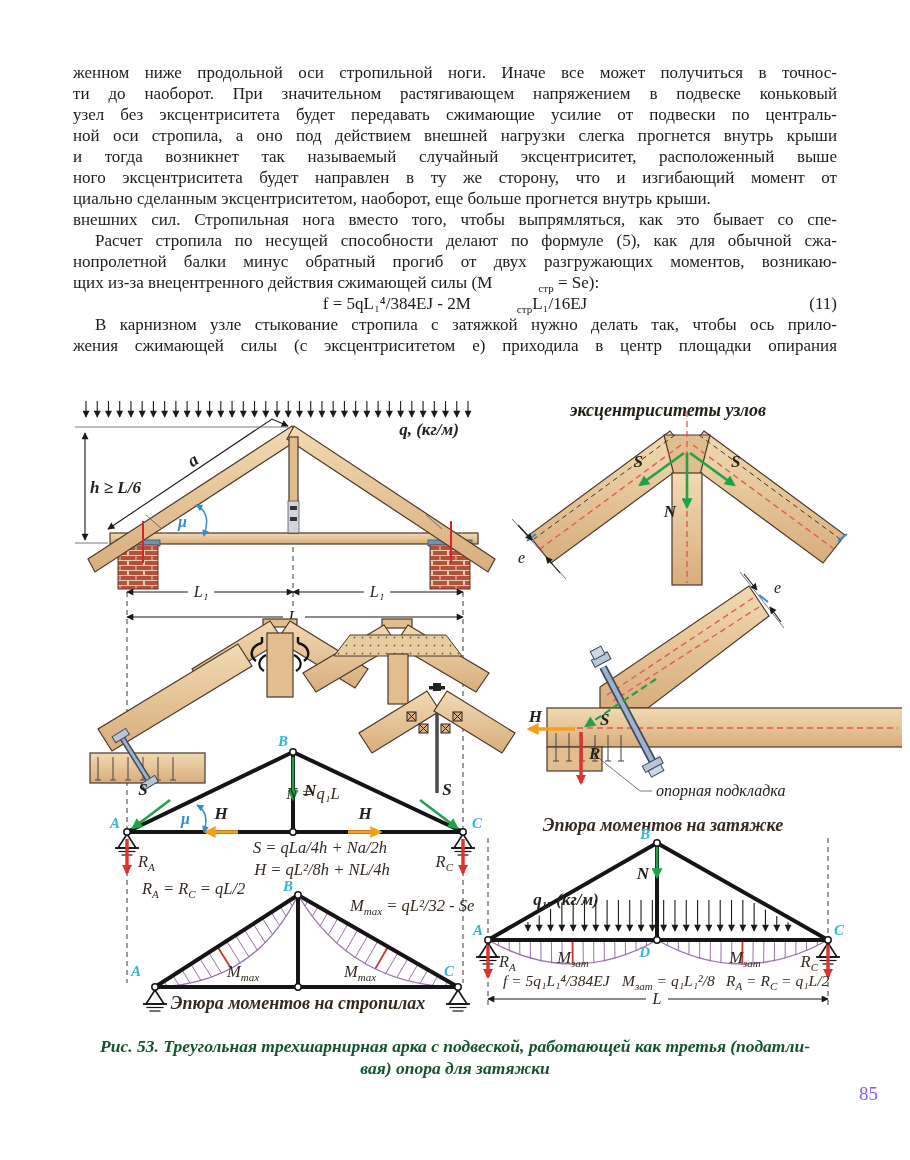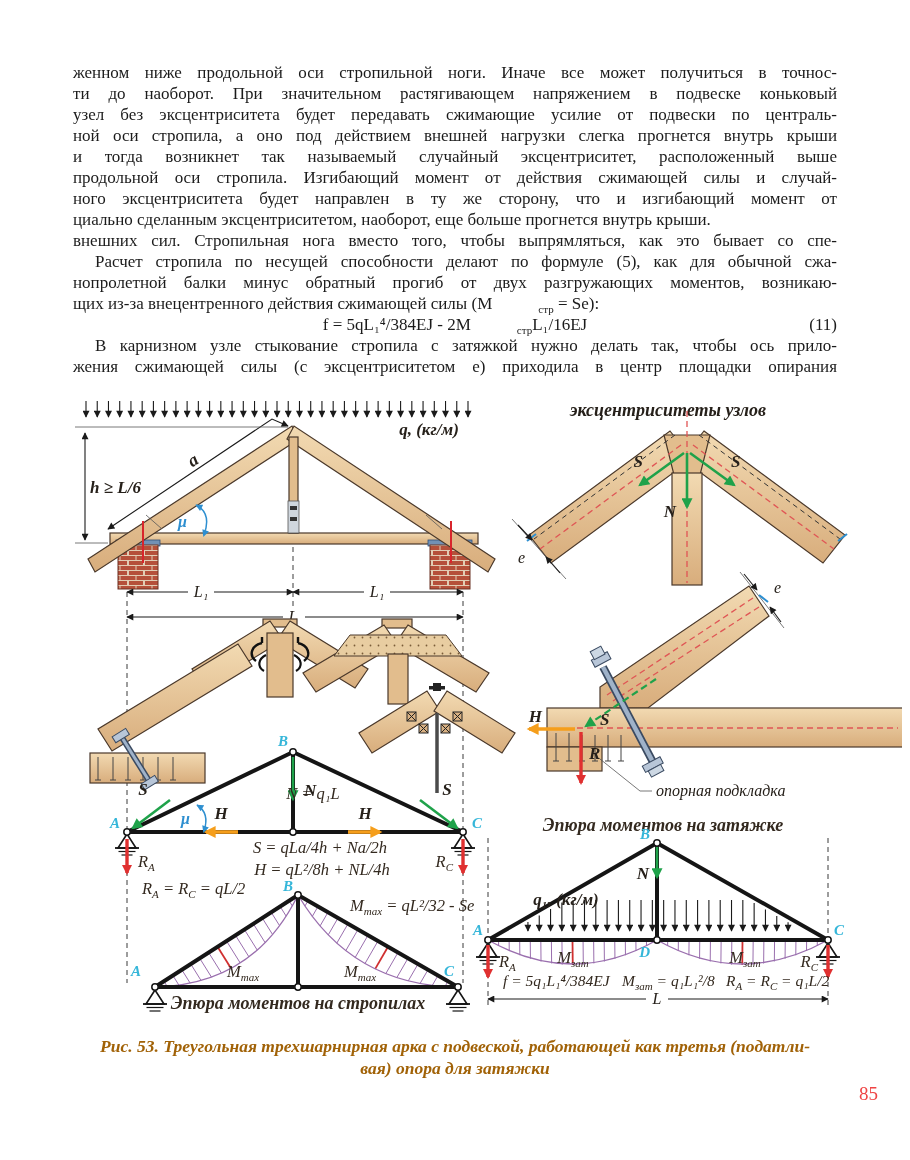--- a/index.html
+++ b/index.html
@@ -6,23 +6,23 @@
   #page{position:relative;width:902px;height:1160px;background:#fff;overflow:hidden;
         font-family:"Liberation Serif","DejaVu Serif",serif;color:#1b1b1b;}
   .tx{position:absolute;left:73px;top:62px;width:764px;font-size:17px;line-height:21px;}
   .ln{height:21px;text-align:justify;text-align-last:justify;white-space:nowrap;}
   .ln.end{text-align-last:auto;}
   .ln.ind{text-indent:22px;}
   .fml{position:relative;height:21px;text-align-last:center;}
   .fml .num{position:absolute;right:0;top:0;}
   sub.s{font-size:11px;line-height:0;margin-left:46px;}
   .caption{position:absolute;left:65px;width:780px;text-align:center;
-           font-style:italic;font-weight:600;font-size:17.5px;color:#a16207;}
+           font-style:italic;font-weight:600;font-size:17.5px;color:#14532d;}
   #cap1{top:1036px;} #cap2{top:1058px;}
-  #pageno{position:absolute;top:1083px;right:24px;font-size:19px;color:#ef4444;}
+  #pageno{position:absolute;top:1083px;right:24px;font-size:19px;color:#8b5cf6;}
   svg{position:absolute;left:0;top:395px;}
   svg text{font-family:"Liberation Serif","DejaVu Serif",serif;font-style:italic;}
   .wood{fill:url(#gwood);stroke:#4a382a;stroke-width:1.2;}
   .wood2{fill:#e2bd8d;stroke:#4a382a;stroke-width:1.2;}
   .mem{stroke:#151515;stroke-width:4;stroke-linecap:round;}
   .gdash{stroke:#3a3a3a;stroke-width:1;stroke-dasharray:5 4;fill:none;}
   .rdash{stroke:#e05555;stroke-width:1.3;stroke-dasharray:6 4;fill:none;}
   .kdash{stroke:#333;stroke-dasharray:5 4;stroke-width:1;fill:none;}
   .dim{stroke:#1a1a1a;stroke-width:1.1;fill:none;}
   .thin{stroke:#555;stroke-width:0.8;fill:none;}
@@ -48,21 +48,20 @@
 <body>
 
 <div id="page">
 
   <div class="tx">
     <div class="ln">женном ниже продольной оси стропильной ноги. Иначе все может получиться в точнос-</div>
     <div class="ln">ти до наоборот. При значительном растягивающем напряжением в подвеске коньковый</div>
     <div class="ln">узел без эксцентриситета будет передавать сжимающие усилие от подвески по централь-</div>
     <div class="ln">ной оси стропила, а оно под действием внешней нагрузки слегка прогнется внутрь крыши</div>
     <div class="ln">и тогда возникнет так называемый случайный эксцентриситет, расположенный выше</div>
-    <div class="ln">продольной оси стропила. Изгибающий момент от действия сжимающей силы и случай-</div>
     <div class="ln">ного эксцентриситета будет направлен в ту же сторону, что и изгибающий момент от</div>
     <div class="ln end">циально сделанным эксцентриситетом, наоборот, еще больше прогнется внутрь крыши.</div>
     <div class="ln">внешних сил. Стропильная нога вместо того, чтобы выпрямляться, как это бывает со спе-</div>
     <div class="ln ind">Расчет стропила по несущей способности делают по формуле (5), как для обычной сжа-</div>
     <div class="ln">нопролетной балки минус обратный прогиб от двух разгружающих моментов, возникаю-</div>
     <div class="ln end"><span>щих из-за внецентренного действия сжимающей силы (М</span><sub class="s">стр</sub><span> = Se):</span></div>
     <div class="fml">
       <span><span>f = 5qL₁⁴/384EJ - 2M</span><sub class="s">стр</sub><span>L₁/16EJ</span></span>
       <span class="num">(11)</span>
     </div>

